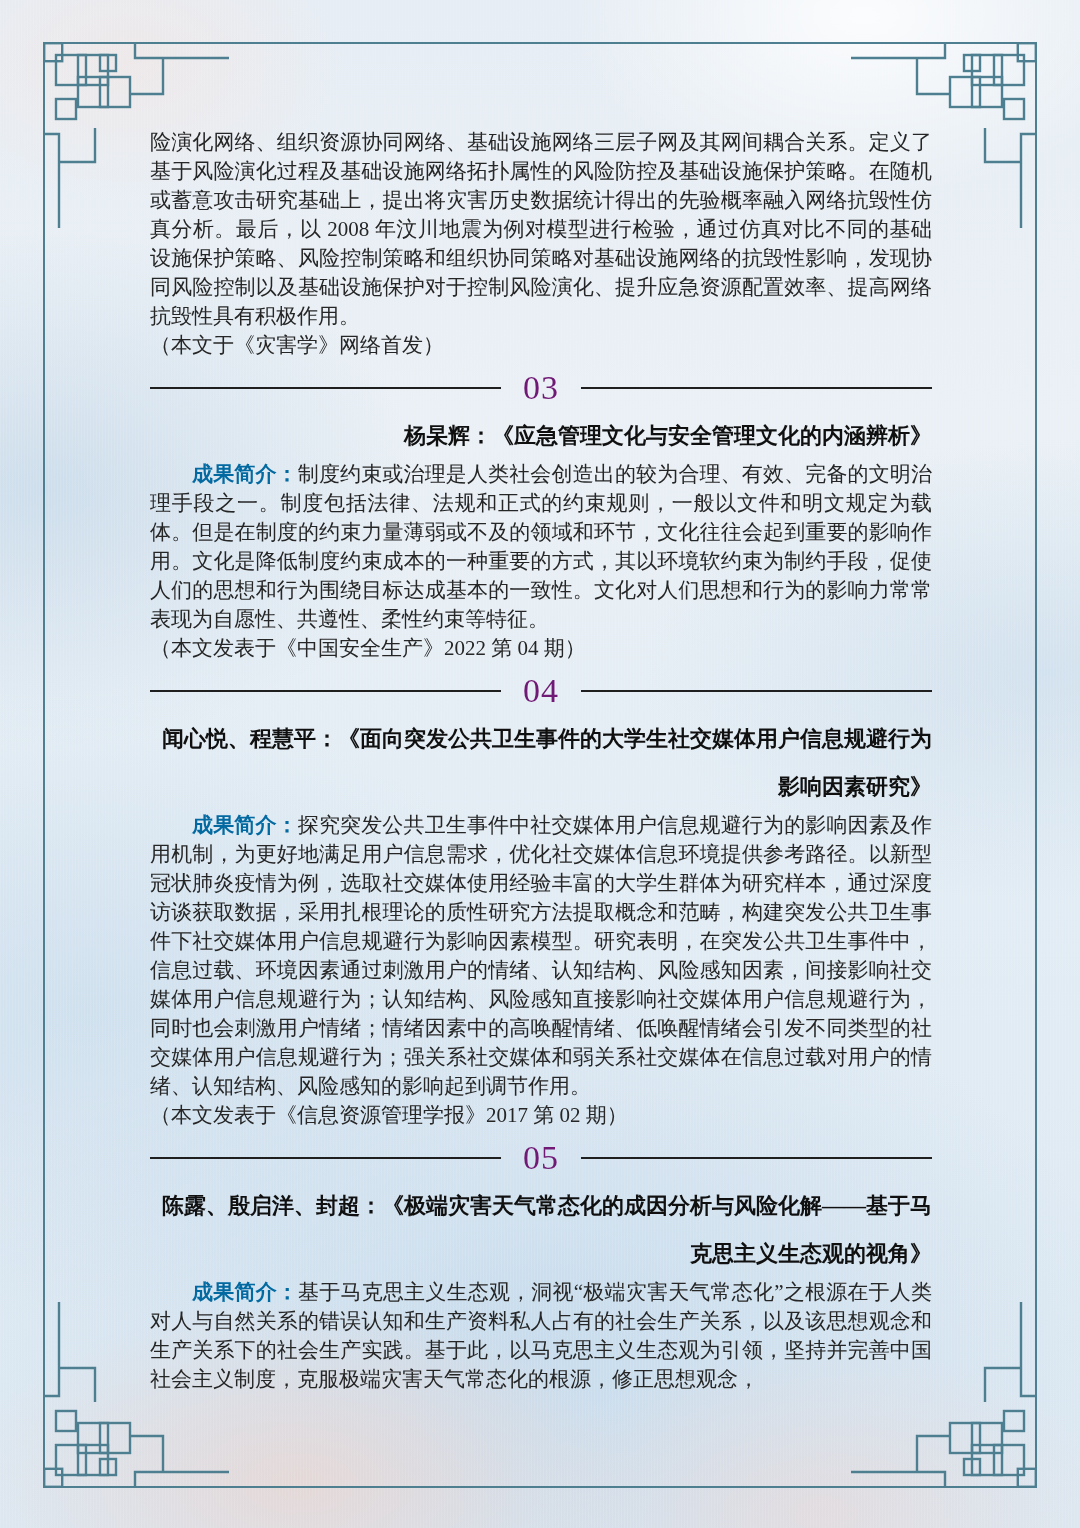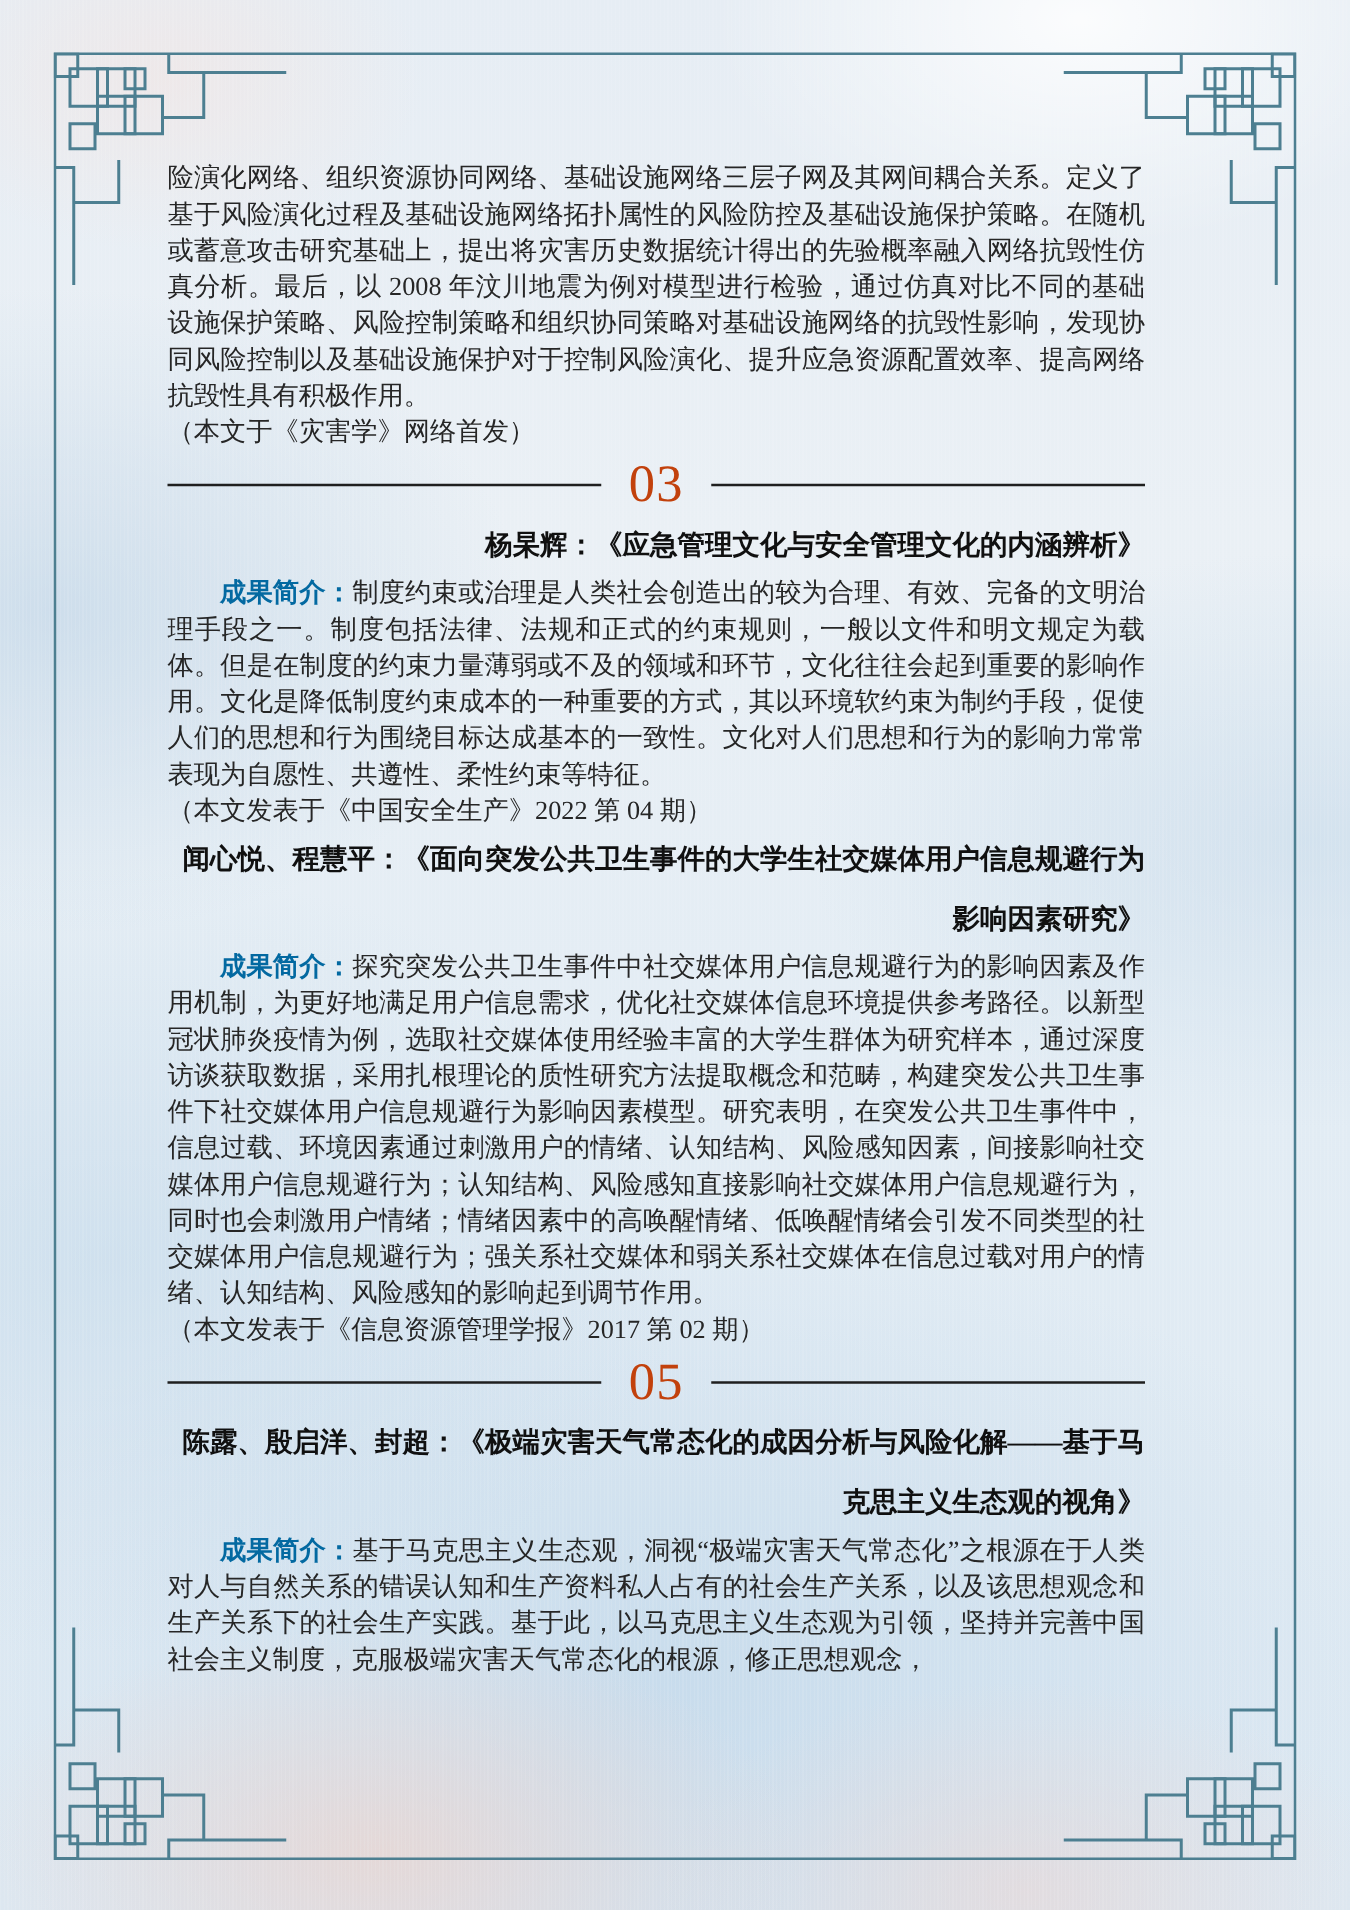--- a/index.html
+++ b/index.html
@@ -31,28 +31,28 @@
   .frame{
     position:absolute;left:43px;top:42px;width:994px;height:1446px;
     border:2px solid #4d7f91;box-sizing:border-box;
   }
   .ornament{position:absolute;width:190px;height:190px;pointer-events:none;}
   .ornament.tl{left:-2px;top:-2px;}
   .ornament.tr{right:-2px;top:-2px;transform:scaleX(-1);}
   .ornament.bl{left:-2px;bottom:-2px;transform:scaleY(-1);}
   .ornament.br{right:-2px;bottom:-2px;transform:scale(-1,-1);}
   
-  .content{position:absolute;left:134px;top:128px;width:782px;color:#262626;}
+  .content{position:absolute;left:150px;top:128px;width:782px;color:#262626;}
   .content p{margin:0;font-size:21px;line-height:29px;text-align:justify;word-break:break-all;}
   .content p.indent{text-indent:2em;}
   .content p strong{color:#0369a1;}
   .src{text-align:left;}
   .divider{display:flex;align-items:center;gap:22px;height:48px;margin-top:4px;}
   .divider .dline{flex:1 1 auto;border-top:2px solid #1f1f1f;height:0;}
-  .divider .dnum{font-family:"Liberation Serif","DejaVu Serif",serif;font-size:42px;line-height:48px;color:#c2410c;letter-spacing:1px;}
+  .divider .dnum{font-family:"Liberation Serif","DejaVu Serif",serif;font-size:34px;line-height:48px;color:#701a75;letter-spacing:1px;}
   .sec-title{font-size:22px;font-weight:700;text-align:right;line-height:48px;margin:0;color:#101010;word-break:break-all;}
 </style>
 </head>
 <body>
 
 <div class="bg"></div>
 
 <svg width="0" height="0" style="position:absolute" aria-hidden="true">
   <defs>
     <g id="corner-knot" fill="none" stroke="#4d7f91" stroke-width="2.4">
@@ -93,20 +93,25 @@
 
   <div class="divider">
     <span class="dline"></span>
     <span class="dnum">03</span>
     <span class="dline"></span>
   </div>
   <h2 class="sec-title">杨杲辉：《应急管理文化与安全管理文化的内涵辨析》</h2>
   <p class="indent"><strong>成果简介：</strong><span>制度约束或治理是人类社会创造出的较为合理、有效、完备的文明治理手段之一。制度包括法律、法规和正式的约束规则，一般以文件和明文规定为载体。但是在制度的约束力量薄弱或不及的领域和环节，文化往往会起到重要的影响作用。文化是降低制度约束成本的一种重要的方式，其以环境软约束为制约手段，促使人们的思想和行为围绕目标达成基本的一致性。文化对人们思想和行为的影响力常常表现为自愿性、共遵性、柔性约束等特征。</span></p>
   <p class="src">（本文发表于《中国安全生产》2022 第 04 期）</p>
 
+  <div class="divider">
+    <span class="dline"></span>
+    <span class="dnum">04</span>
+    <span class="dline"></span>
+  </div>
   <h2 class="sec-title">闻心悦、程慧平：《面向突发公共卫生事件的大学生社交媒体用户信息规避行为影响因素研究》</h2>
   <p class="indent"><strong>成果简介：</strong><span>探究突发公共卫生事件中社交媒体用户信息规避行为的影响因素及作用机制，为更好地满足用户信息需求，优化社交媒体信息环境提供参考路径。以新型冠状肺炎疫情为例，选取社交媒体使用经验丰富的大学生群体为研究样本，通过深度访谈获取数据，采用扎根理论的质性研究方法提取概念和范畴，构建突发公共卫生事件下社交媒体用户信息规避行为影响因素模型。研究表明，在突发公共卫生事件中，信息过载、环境因素通过刺激用户的情绪、认知结构、风险感知因素，间接影响社交媒体用户信息规避行为；认知结构、风险感知直接影响社交媒体用户信息规避行为，同时也会刺激用户情绪；情绪因素中的高唤醒情绪、低唤醒情绪会引发不同类型的社交媒体用户信息规避行为；强关系社交媒体和弱关系社交媒体在信息过载对用户的情绪、认知结构、风险感知的影响起到调节作用。</span></p>
   <p class="src">（本文发表于《信息资源管理学报》2017 第 02 期）</p>
 
   <div class="divider">
     <span class="dline"></span>
     <span class="dnum">05</span>
     <span class="dline"></span>
   </div>
   <h2 class="sec-title">陈露、殷启洋、封超：《极端灾害天气常态化的成因分析与风险化解——基于马克思主义生态观的视角》</h2>

